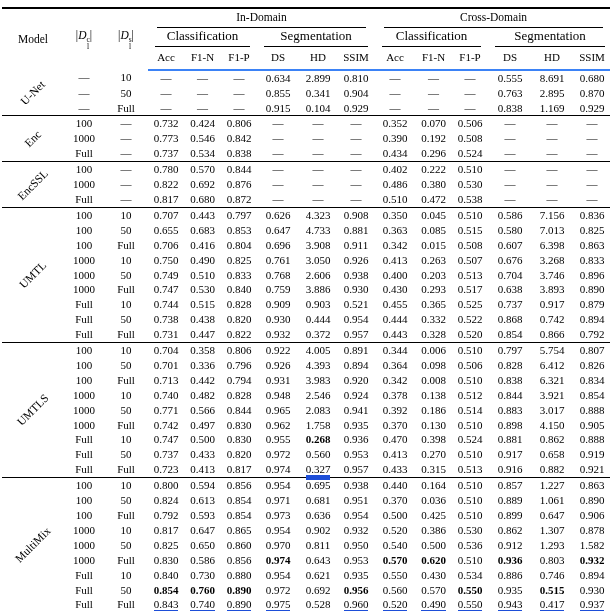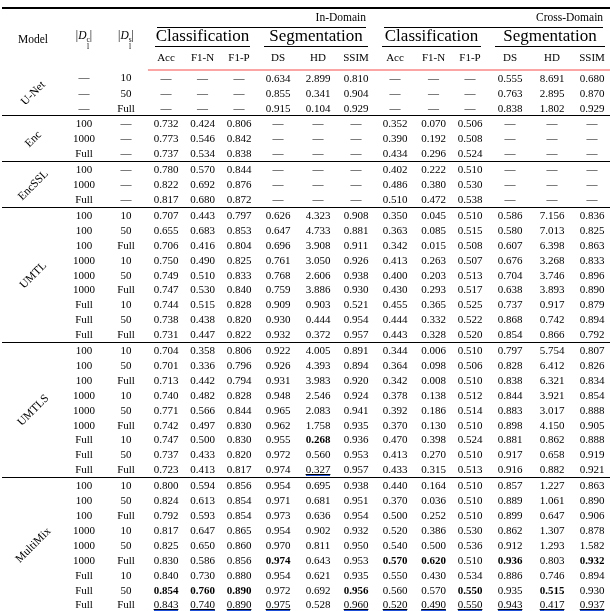--- a/index.html
+++ b/index.html
@@ -4,31 +4,31 @@
 <style>
   html,body{margin:0;padding:0;background:#fff;color:#000;}
   body{width:610px;height:611px;font-family:"Liberation Serif",serif;overflow:hidden;}
   .page{padding:7px 2px 0 2px;}
   table{border-collapse:collapse;table-layout:fixed;width:606px;
         border-top:2px solid #000;border-bottom:1px solid #000;}
   th,td{font-weight:normal;text-align:center;padding:0;white-space:nowrap;
         font-size:11px;line-height:14.9px;}
   thead th{vertical-align:bottom;}
   thead .vmid{vertical-align:middle;font-size:11.5px;}
-  .gl{border-bottom:1px solid #000;margin:0 9px;padding:1px 0 2px 0;font-size:11.5px;text-align:right;}
-  .sgl{border-bottom:1px solid #000;margin:0 7px;padding:1px 0 2px 0;font-size:17px;}
-  thead tr.metrics th{border-bottom:2px solid #fca5a5;padding:3px 0 4px 0;}
+  .gl{border-bottom:1px solid #000;margin:0 9px;padding:1px 0 2px 0;font-size:11.5px;}
+  .sgl{border-bottom:1px solid #000;margin:0 7px;padding:1px 0 2px 0;font-size:13px;}
+  thead tr.metrics th{border-bottom:2px solid #3b82f6;padding:3px 0 4px 0;}
   tbody + tbody{border-top:1px solid #000;}
   tbody td{height:14.9px;}
   .model-cell{position:relative;}
   .rot{position:absolute;top:50%;left:50%;
        transform:translate(-50%,-50%) rotate(-45deg);
        font-size:11.5px;white-space:nowrap;}
   .b{font-weight:bold;}
-  .u{border-bottom:1px solid #1d4ed8;text-decoration:underline;}
+  .u{border-bottom:5px solid #1d4ed8;}
   .ss{display:inline-flex;flex-direction:column;font-size:7.5px;line-height:7px;
       vertical-align:-3px;font-style:normal;}
   i.mD{font-style:italic;font-size:11.5px;}
 </style>
 </head>
 <body>
 
 <div class="page">
   <table>
     <colgroup>
@@ -137,21 +137,21 @@
           <td><span>—</span></td>
           <td><span>—</span></td>
           <td><span>—</span></td>
           <td><span>0.915</span></td>
           <td><span>0.104</span></td>
           <td><span>0.929</span></td>
           <td><span>—</span></td>
           <td><span>—</span></td>
           <td><span>—</span></td>
           <td><span>0.838</span></td>
-          <td><span>1.802</span></td>
+          <td><span>1.169</span></td>
           <td><span>0.929</span></td>
         </tr>
       </tbody>
       <tbody>
         <tr>
           <td class="model-cell" rowspan="3">
             <div class="rot">Enc</div>
           </td>
           <td>100</td>
           <td>—</td>
@@ -591,21 +591,21 @@
         <tr>
           <td>100</td>
           <td>Full</td>
           <td><span>0.792</span></td>
           <td><span>0.593</span></td>
           <td><span>0.854</span></td>
           <td><span>0.973</span></td>
           <td><span>0.636</span></td>
           <td><span>0.954</span></td>
           <td><span>0.500</span></td>
-          <td><span>0.252</span></td>
+          <td><span>0.425</span></td>
           <td><span>0.510</span></td>
           <td><span>0.899</span></td>
           <td><span>0.647</span></td>
           <td><span>0.906</span></td>
         </tr>
         <tr>
           <td>1000</td>
           <td>10</td>
           <td><span>0.817</span></td>
           <td><span>0.647</span></td>

